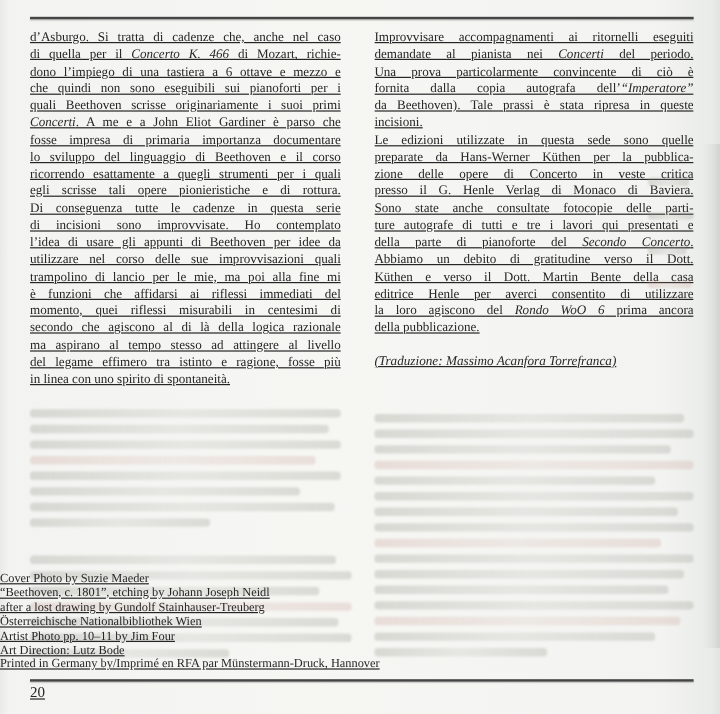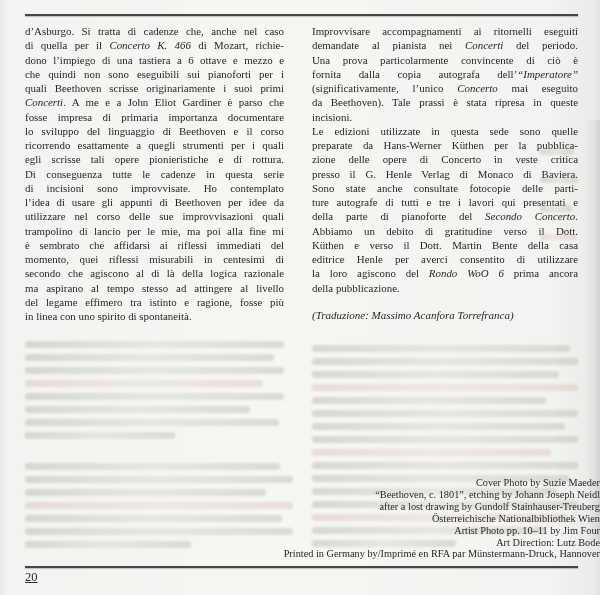--- a/index.html
+++ b/index.html
@@ -21,38 +21,39 @@
   .rule{
     position:absolute;left:25px;width:553px;height:2px;
     background:var(--rule,#454545);
     box-shadow:0 1px 1px rgba(90,90,90,.35);
   }
   .rule-top{top:14px;}
   .rule-bottom{top:566px;}
 
   .columns{
     position:absolute;top:24px;left:25px;width:553px;
-    display:flex;gap:28px;align-items:flex-start;
+    display:flex;gap:28px;align-items:flex-start;text-decoration:underline;
   }
   .col{font-size:10.9px;line-height:14.25px;}
   .col-left{width:259px;}
   .col-right{width:266px;}
   .line{
     text-align:justify;text-align-last:justify;text-justify:inter-word;
     height:14.25px;overflow:hidden;white-space:normal;
   }
   .line.last{text-align-last:left;}
   .translation{
     margin-top:13px;font-style:italic;text-align:left;font-size:11px;
   }
 
   .credits{
     position:absolute;top:477px;left:0;width:600px;
-    text-align:right;font-size:10.3px;line-height:11.9px;
+    text-align:left;font-size:10.3px;line-height:11.9px;
     z-index:3;
+    text-decoration:underline;
   }
   .page-number{
     position:absolute;left:25px;top:570px;font-size:12.5px;z-index:3;text-decoration:underline;
   }
 
   
   .ghost{position:absolute;z-index:1;filter:blur(1.1px);}
   .ghost-left-a{left:25px;top:341px;width:259px;}
   .ghost-left-b{left:25px;top:463px;width:268px;}
   .ghost-right{left:312px;top:345px;width:266px;}
@@ -83,34 +84,33 @@
         <div class="line"><i>Concerti</i><span>. A me e a John Eliot Gardiner è parso che</span></div>
         <div class="line"><span>fosse impresa di primaria importanza documentare</span></div>
         <div class="line"><span>lo sviluppo del linguaggio di Beethoven e il corso</span></div>
         <div class="line"><span>ricorrendo esattamente a quegli strumenti per i quali</span></div>
         <div class="line"><span>egli scrisse tali opere pionieristiche e di rottura.</span></div>
         <div class="line"><span>Di conseguenza tutte le cadenze in questa serie</span></div>
         <div class="line"><span>di incisioni sono improvvisate. Ho contemplato</span></div>
         <div class="line"><span>l’idea di usare gli appunti di Beethoven per idee da</span></div>
         <div class="line"><span>utilizzare nel corso delle sue improvvisazioni quali</span></div>
         <div class="line"><span>trampolino di lancio per le mie, ma poi alla fine mi</span></div>
-        <div class="line"><span>è sembrato che affidarsi ai riflessi immediati del</span></div>
+        <div class="line"><span>è funzioni che affidarsi ai riflessi immediati del</span></div>
         <div class="line"><span>momento, quei riflessi misurabili in centesimi di</span></div>
         <div class="line"><span>secondo che agiscono al di là della logica razionale</span></div>
         <div class="line"><span>ma aspirano al tempo stesso ad attingere al livello</span></div>
         <div class="line"><span>del legame effimero tra istinto e ragione, fosse più</span></div>
         <div class="line last"><span>in linea con uno spirito di spontaneità.</span></div>
       </div>
     <div class="col col-right">
       <div id="col-right-paras">
           <div class="line"><span>Improvvisare accompagnamenti ai ritornelli eseguiti</span></div>
           <div class="line"><span>demandate al pianista nei </span><i>Concerti</i><span> del periodo.</span></div>
           <div class="line"><span>Una prova particolarmente convincente di ciò è</span></div>
           <div class="line"><span>fornita dalla copia autografa dell’</span><i>“Imperatore”</i></div>
-          <div class="line"><span>(significativamente, l’unico </span><i>Concerto</i><span> mai eseguito</span></div>
           <div class="line"><span>da Beethoven). Tale prassi è stata ripresa in queste</span></div>
           <div class="line last"><span>incisioni.</span></div>
           <div class="line"><span>Le edizioni utilizzate in questa sede sono quelle</span></div>
           <div class="line"><span>preparate da Hans-Werner Küthen per la pubblica-</span></div>
           <div class="line"><span>zione delle opere di Concerto in veste critica</span></div>
           <div class="line"><span>presso il G. Henle Verlag di Monaco di Baviera.</span></div>
           <div class="line"><span>Sono state anche consultate fotocopie delle parti-</span></div>
           <div class="line"><span>ture autografe di tutti e tre i lavori qui presentati e</span></div>
           <div class="line"><span>della parte di pianoforte del </span><i>Secondo Concerto</i><span>.</span></div>
           <div class="line"><span>Abbiamo un debito di gratitudine verso il Dott.</span></div>

